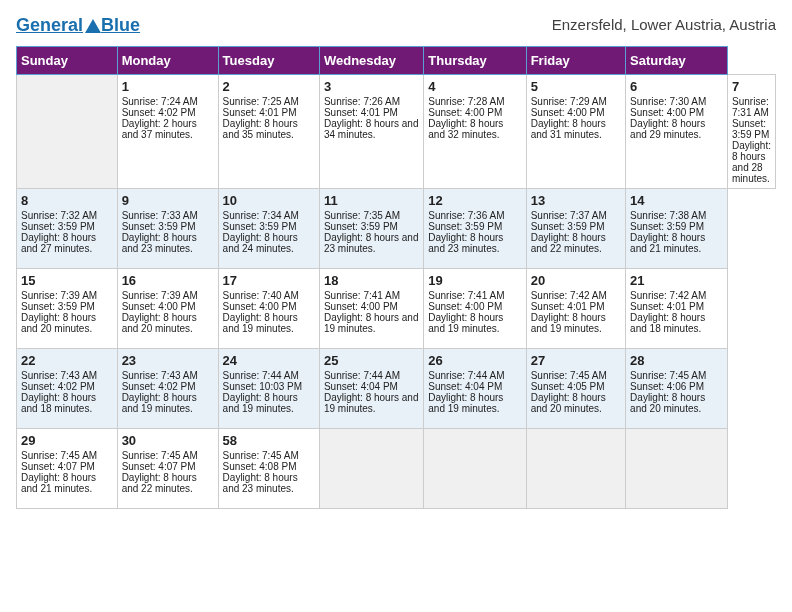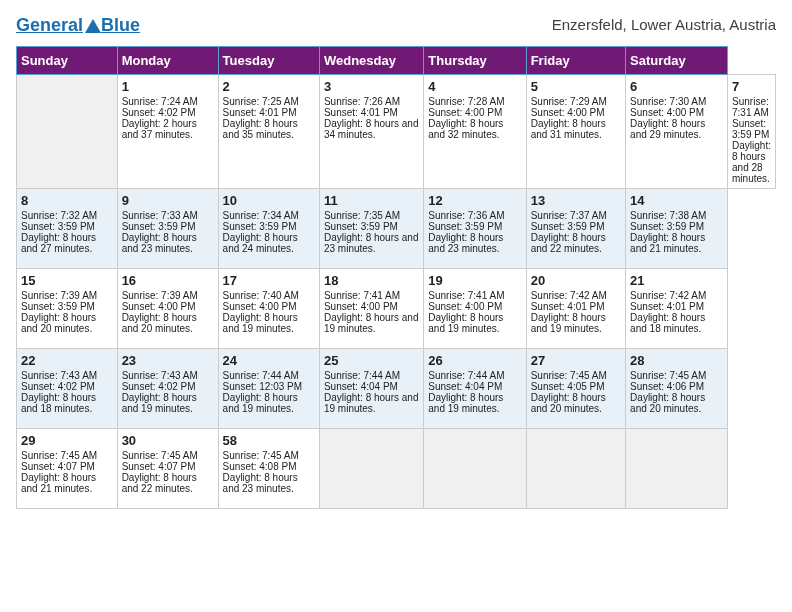--- a/index.html
+++ b/index.html
@@ -188,21 +188,21 @@
         <td><span class="day-num">22</span>
 <span>Sunrise: 7:43 AM</span><br>
 <span>Sunset: 4:02 PM</span><br>
 <span>Daylight: 8 hours and 18 minutes.</span></td>
         <td><span class="day-num">23</span>
 <span>Sunrise: 7:43 AM</span><br>
 <span>Sunset: 4:02 PM</span><br>
 <span>Daylight: 8 hours and 19 minutes.</span></td>
         <td><span class="day-num">24</span>
 <span>Sunrise: 7:44 AM</span><br>
-<span>Sunset: 12:03 PM</span><br>
+<span>Sunset: 10:03 PM</span><br>
 <span>Daylight: 8 hours and 19 minutes.</span></td>
         <td><span class="day-num">25</span>
 <span>Sunrise: 7:44 AM</span><br>
 <span>Sunset: 4:04 PM</span><br>
 <span>Daylight: 8 hours and 19 minutes.</span></td>
         <td><span class="day-num">26</span>
 <span>Sunrise: 7:44 AM</span><br>
 <span>Sunset: 4:04 PM</span><br>
 <span>Daylight: 8 hours and 19 minutes.</span></td>
         <td><span class="day-num">27</span>

